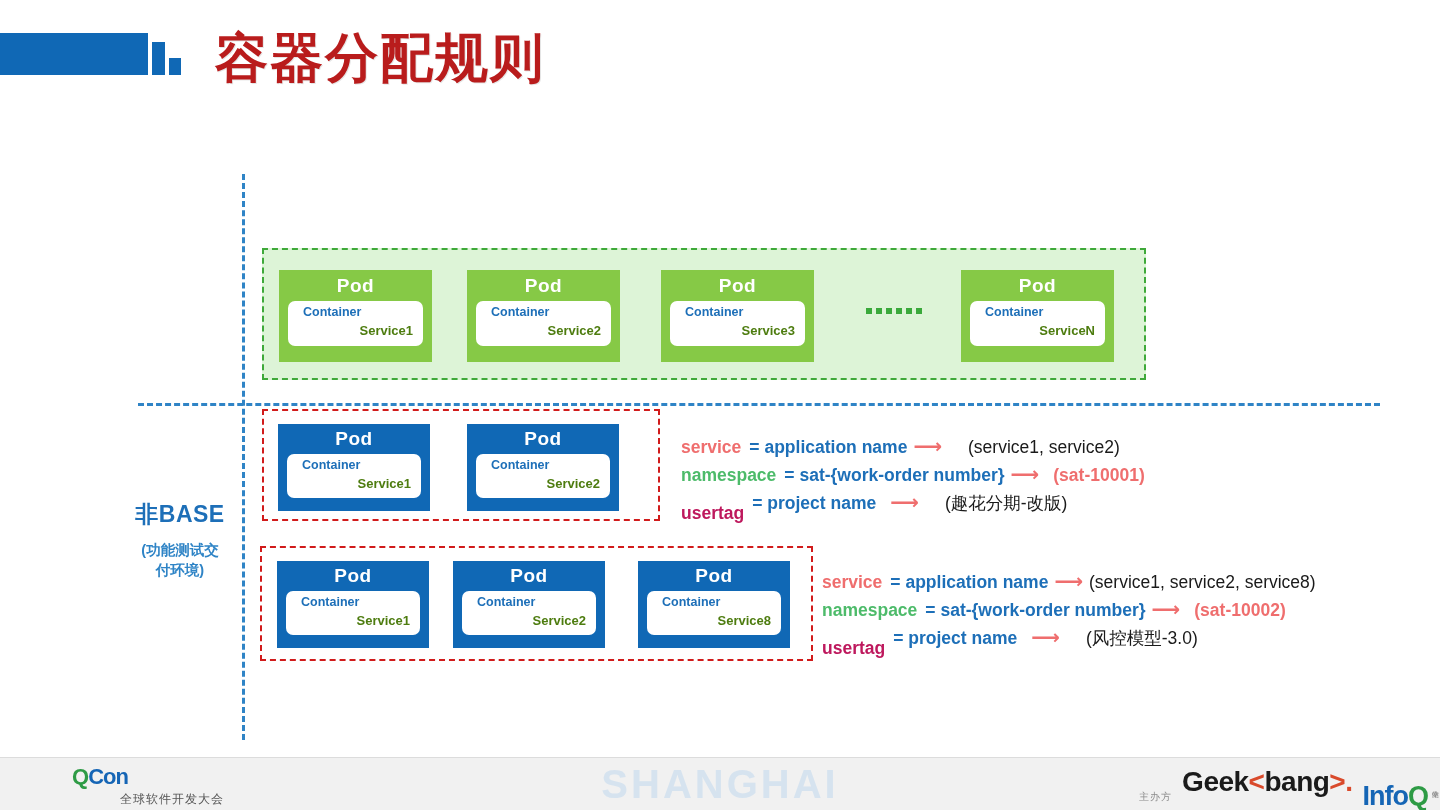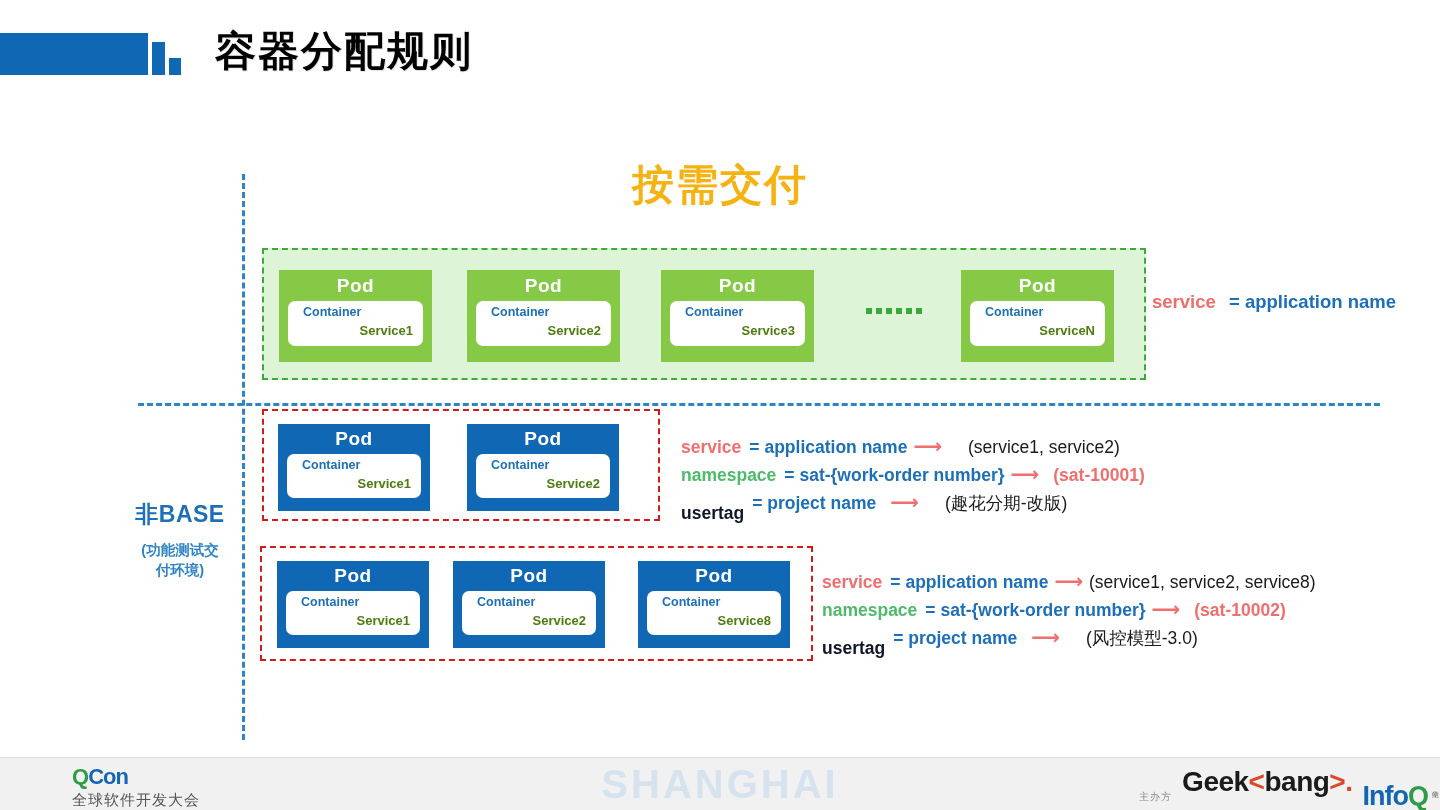--- a/index.html
+++ b/index.html
@@ -19,21 +19,21 @@
   .hdr-tick-tall {
     position: absolute; left: 152px; top: 42px;
     width: 13px; height: 33px; background: #1068b5;
   }
   .hdr-tick-short {
     position: absolute; left: 169px; top: 58px;
     width: 12px; height: 17px; background: #1068b5;
   }
   .hdr-title {
     position: absolute; left: 215px; top: 29px;
-    font-size: 41px; font-weight: bold; color: #000000;
+    font-size: 53px; font-weight: bold; color: #b91c1c;
     letter-spacing: 2px; line-height: 1.1;
     text-shadow: 1px 1px 0 rgba(0,0,0,.10);
   }
 
   
   .headline {
     position: absolute; left: 0; top: 157px; width: 1440px;
     text-align: center;
     font-size: 42px; font-weight: bold; color: #f5b313;
     letter-spacing: 2px;
@@ -106,21 +106,21 @@
   }
 
   
   .base-text {
     position: absolute; left: 1152px; top: 283px;
     font-size: 18.5px; font-weight: bold; line-height: 37px;
     white-space: nowrap;
   }
   .k-service   { color: #ef6e6e; }
   .k-namespace { color: #4dbb6a; }
-  .k-usertag   { color: #0f172a; margin-top: 20px; }
+  .k-usertag   { color: #be185d; margin-top: 20px; }
   .k-val       { color: #1d6fb8; }
   .res-black   { color: #1a1a1a; font-weight: normal; }
   .res-red     { color: #ef6e6e; font-weight: bold; }
 
   
   .redbox {
     position: absolute;
     border: 2px dashed #d11b1b;
     background: #ffffff;
   }
@@ -158,21 +158,21 @@
   .footer {
     position: absolute; left: 0; top: 757px;
     width: 1440px; height: 53px;
     background: #f1f1f1; border-top: 1px solid #dcdcdc;
   }
   .qcon { position: absolute; left: 72px; top: 8px; }
   .qcon .qc-main { font-size: 22px; font-weight: bold; line-height: 1; letter-spacing: -1px; }
   .qcon .qc-q { color: #2e9b45; }
   .qcon .qc-con { color: #1565b5; }
   .qcon .qc-sub {
-    font-size: 15px; color: #555; margin-top: 3px; letter-spacing: 1px;
+    font-size: 12px; color: #555; margin-top: 3px; letter-spacing: 1px; margin-left: 48px;
   }
   .shanghai {
     position: absolute; left: 0; top: 762px; width: 1440px;
     text-align: center; font-size: 40px; font-weight: bold;
     color: #d6e3ef; letter-spacing: 3px;
   }
   .sponsors { position: absolute; right: 0; top: 10px; display: flex; align-items: center; gap: 10px; }
   .sp-label { font-size: 10px; color: #8b8b8b; letter-spacing: 1px; }
   .geek { text-align: left; }
   .geek .g-main { font-size: 28px; font-weight: bold; line-height: 1; color: #1b1b1b; letter-spacing: -.5px; }
@@ -186,21 +186,20 @@
 </head>
 <body>
 
 <div class="slide">
 
   <div class="hdr-bar"></div>
   <div class="hdr-tick-tall"></div>
   <div class="hdr-tick-short"></div>
   <div class="hdr-title">容器分配规则</div>
 
-  <div class="headline">按需交付</div>
 
   <div class="vline"></div>
   <div class="hline"></div>
 
 
   <div class="row-label" id="label-nonbase">
     <div class="big">非BASE</div>
     <div class="sub">
       <div>(功能测试交</div>
       <div>付环境)</div>
@@ -240,24 +239,20 @@
     <div class="pod-green p4">
       <div class="pod-title">Pod</div>
       <div class="container-card">
         <div class="c-top">Container</div>
         <div class="c-svc">ServiceN</div>
       </div>
     </div>
   </div>
 
   <div class="base-text">
-    <div>
-      <span class="k-service">service</span>
-      <span class="gap-sm"></span><span class="k-val">= application name</span>
-    </div>
   </div>
 
   <div class="redbox" id="redbox-1">
     <div class="pod-blue b1">
       <div class="pod-title">Pod</div>
       <div class="container-card">
         <div class="c-top">Container</div>
         <div class="c-svc">Service1</div>
       </div>
     </div>

